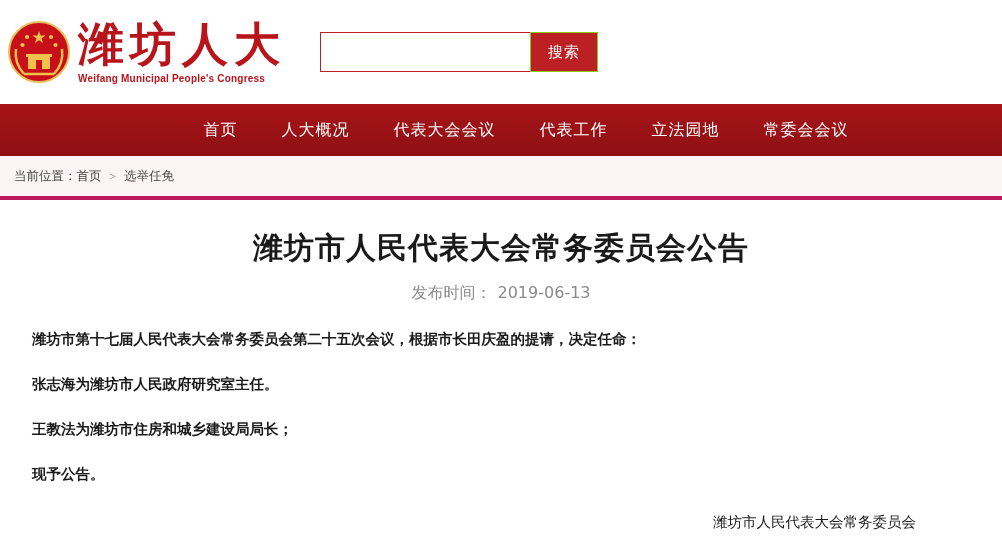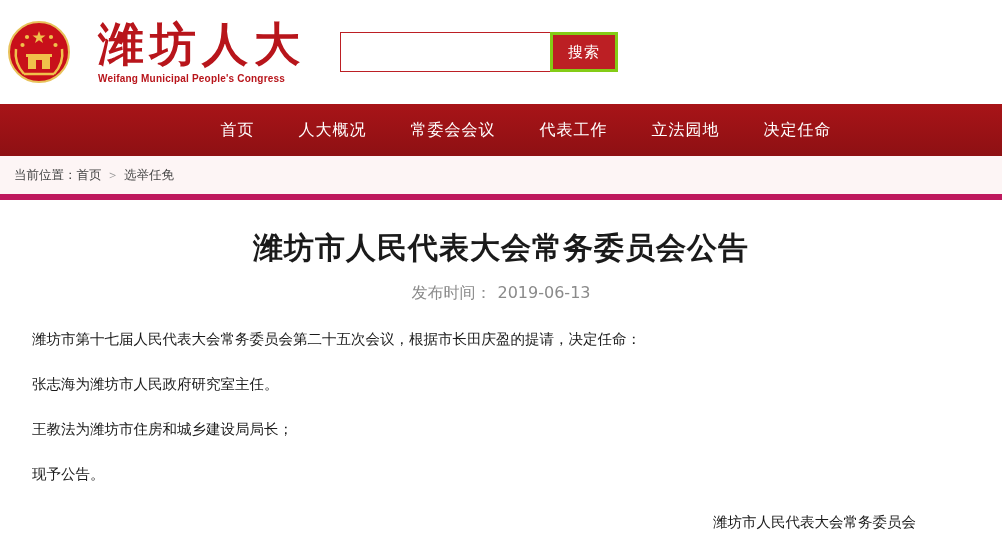--- a/index.html
+++ b/index.html
@@ -27,21 +27,21 @@
     margin-left: 8px;
     margin-right: 8px;
     position: relative;
     flex: 0 0 auto;
   }
   .emblem svg { display: block; }
   .logo-text {
     display: flex;
     flex-direction: column;
     justify-content: center;
-    margin-left: 20px;
+    margin-left: 0;
   }
   .logo-cn {
     color: #b8151b;
     font-family: "DejaVu Sans", sans-serif;
     font-size: 46px;
     font-weight: bold;
     letter-spacing: 6px;
     line-height: 1.05;
   }
   .logo-en {
@@ -66,21 +66,21 @@
     outline: none;
     padding: 0 8px;
     font-size: 13px;
     background: #fff;
   }
   .search-btn {
     width: 68px;
     height: 40px;
     background: #bc1f24;
     color: #fff;
-    border: 3px solid #84cc16;
+    border: 1px solid #84cc16;
     font-size: 15px;
     cursor: pointer;
     font-family: "DejaVu Sans", sans-serif;
     letter-spacing: 1px;
   }
 
   
   .nav {
     height: 52px;
     background: #9e1419;
@@ -97,21 +97,21 @@
     letter-spacing: 1px;
     cursor: pointer;
     white-space: nowrap;
   }
   .nav-item:first-child { padding-left: 72px; }
 
   
   .breadcrumb-wrap {
     height: 44px;
     background: #fdf5f5;
-    border-bottom: 6px solid #be185d;
+    border-bottom: 4px solid #be185d;
     display: flex;
     align-items: center;
     padding-left: 14px;
   }
   .breadcrumb {
     font-size: 12.5px;
     color: #444;
     font-family: "DejaVu Sans", sans-serif;
   }
   .breadcrumb .sep { color: #999; margin: 0 5px; }
@@ -141,20 +141,21 @@
     text-align: center;
     font-family: "DejaVu Sans", sans-serif;
     font-size: 16px;
     color: #8a8a8a;
     margin-top: 14px;
   }
   .art-meta .date { margin-left: 6px; }
   .art-body {
     margin-top: 20px;
     padding-left: 4px;
+    font-weight: bold;
   }
   .art-para {
     font-family: "DejaVu Sans", sans-serif;
     font-size: 14.5px;
     color: #1a1a1a;
     line-height: 2.1;
   }
   .sign {
     margin-top: 18px;
     text-align: right;
@@ -199,24 +200,24 @@
 
   <div class="search-area">
     <input class="search-input" type="text" placeholder="" style="">
     <button class="search-btn">搜索</button>
   </div>
 </div>
 
 <div class="nav">
   <div class="nav-item">首页</div>
   <div class="nav-item">人大概况</div>
-  <div class="nav-item">常委会会议</div>
+  <div class="nav-item">代表大会会议</div>
   <div class="nav-item">代表工作</div>
   <div class="nav-item">立法园地</div>
-  <div class="nav-item">决定任命</div>
+  <div class="nav-item">常委会会议</div>
 </div>
 
 <div class="breadcrumb-wrap">
   <div class="breadcrumb">
     <span>当前位置：</span><a>首页</a><span class="sep">＞</span><a>选举任免</a>
   </div>
 </div>
 
 <div class="content">
 

